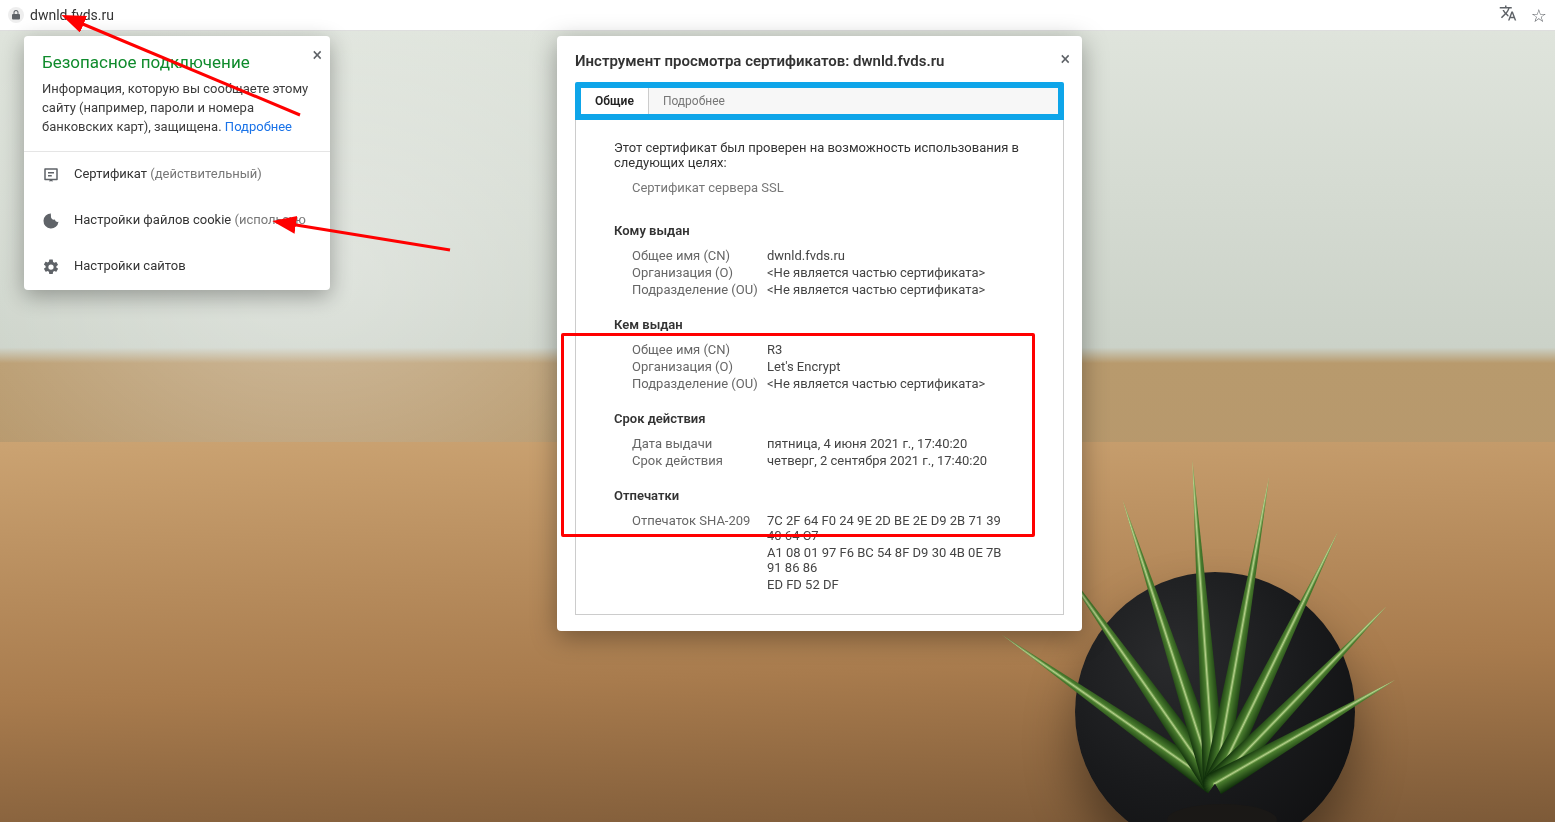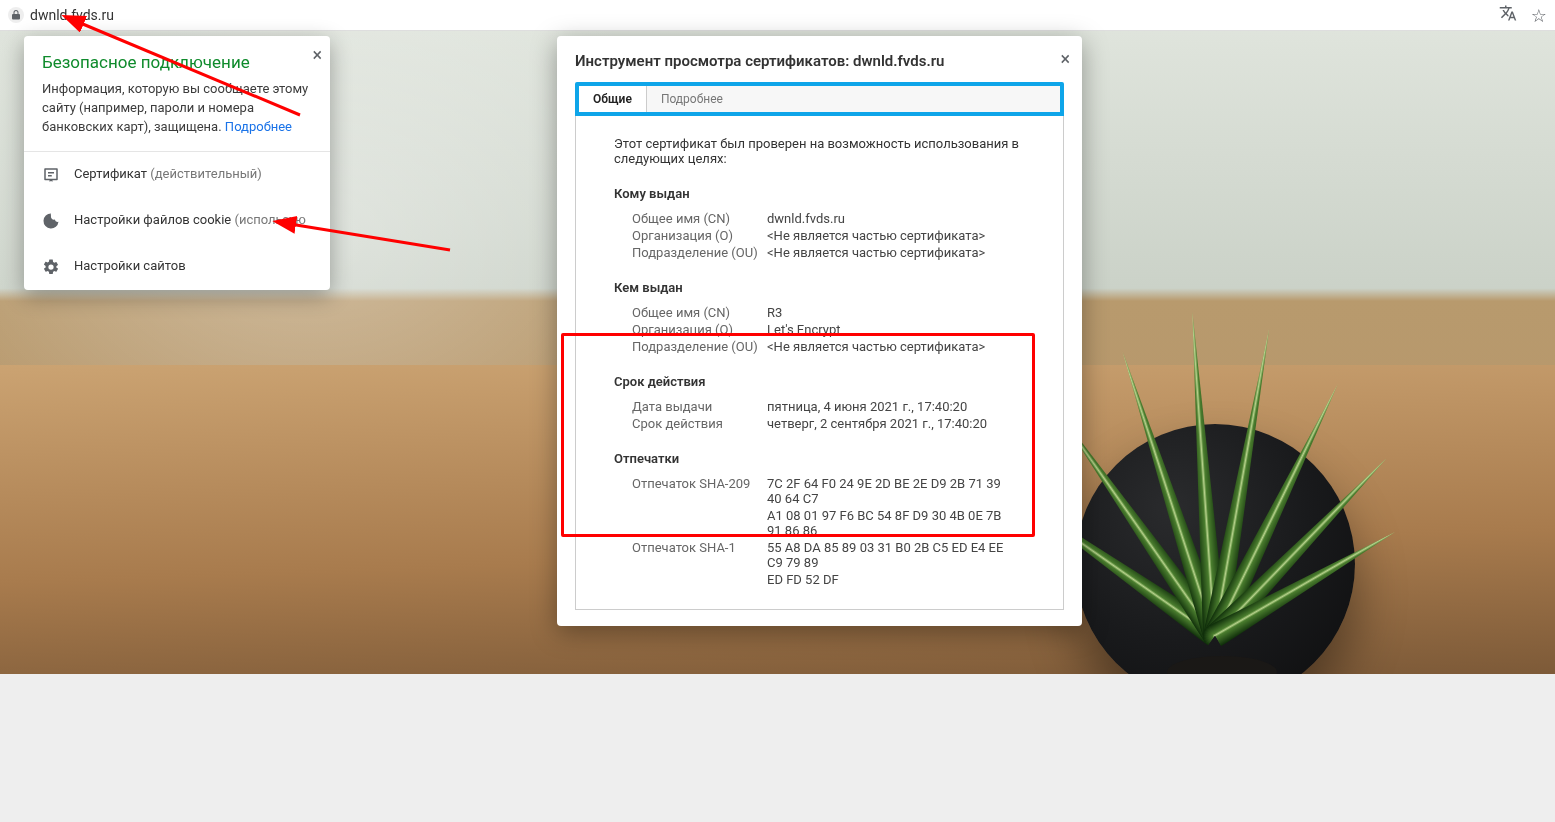--- a/index.html
+++ b/index.html
@@ -1,16 +1,16 @@
 <!DOCTYPE html>
 <html><head>
 <meta charset="utf-8">
 <style>
   html,body{margin:0;padding:0;font-family:-apple-system,BlinkMacSystemFont,"Segoe UI",Roboto,Arial,sans-serif;background:#eee;overflow:hidden;}
-  .viewport{position:relative;width:1555px;height:674px;background:#dedede;border-radius:18px;}
+  .viewport{position:relative;width:1555px;height:822px;background:#dedede;border-radius:18px;}
   
   .chrome-bar{position:absolute;left:0;right:0;top:0;height:30px;background:#fff;display:flex;align-items:center;padding:0 8px;box-sizing:border-box;font-size:14px;color:#333;}
   .lock{width:16px;height:16px;background:#eee;border-radius:50%;display:flex;align-items:center;justify-content:center;margin-right:6px;}
   .lock svg{width:12px;height:12px;fill:#5f6368;}
   .url{color:#333;}
   .chrome-right{margin-left:auto;display:flex;gap:14px;align-items:center;color:#5f6368;}
   .chrome-right span{font-size:18px;cursor:pointer;}
   
   .wallpaper{position:absolute;left:0;right:0;top:31px;bottom:0;
     background:
@@ -42,21 +42,21 @@
   .pi-close{position:absolute;right:8px;top:8px;font-size:18px;color:#5f6368;cursor:pointer;}
   .pi-divider{height:1px;background:#e5e5e5;}
   .pi-item{display:flex;align-items:flex-start;gap:14px;padding:14px 18px;color:#333;cursor:pointer;}
   .pi-icon{width:18px;height:18px;flex:0 0 18px;color:#5f6368;}
   .pi-item .sub{color:#777;}
   
   .cert{position:absolute;left:557px;top:36px;width:525px;background:#fff;border-radius:4px;
     box-shadow:0 6px 26px rgba(0,0,0,0.35);font-size:13px;color:#333;padding:16px 18px;box-sizing:border-box;}
   .cert-close{position:absolute;right:12px;top:12px;font-size:18px;color:#5f6368;cursor:pointer;}
   .cert h1{font-size:15px;font-weight:600;margin:0 0 12px 0;}
-  .tabs{display:flex;border:4px solid #0ea5e9;border-radius:2px 2px 0 0;overflow:hidden;font-size:12px;background:#f7f7f7;}
+  .tabs{display:flex;border:6px solid #0ea5e9;border-radius:2px 2px 0 0;overflow:hidden;font-size:12px;background:#f7f7f7;}
   .tab{padding:6px 14px;color:#777;cursor:pointer;}
   .tab.active{background:#fff;color:#222;font-weight:600;border-right:1px solid #ccc;}
   .tab:not(.active){border-left:0;}
   .cert-body{border:1px solid #ccc;border-top:none;padding:20px 38px;}
   .cert-intro{color:#333;margin-bottom:10px;}
   .cert-sub{color:#777;margin-left:18px;margin-bottom:28px;}
   .sect-title{font-weight:600;margin:20px 0 10px 0;}
   .kv-row{display:flex;margin:2px 12px 2px 18px;color:#444;}
   .kv-key{flex:0 0 135px;color:#666;}
   .kv-val{flex:1;color:#444;}
@@ -146,20 +146,21 @@
     <div class="cert-close">×</div>
     <h1>Инструмент просмотра сертификатов: dwnld.fvds.ru</h1>
 
     <div class="tabs">
       <div class="tab active">Общие</div>
       <div class="tab">Подробнее</div>
     </div>
 
     <div class="cert-body">
       <div class="cert-intro">Этот сертификат был проверен на возможность использования в следующих целях:</div>
+      <div class="cert-sub">Сертификат сервера SSL</div>
 
       <div class="sect-title">Кому выдан</div>
       <div class="kv-row">
           <div class="kv-key">Общее имя (CN)</div>
           <div class="kv-val">dwnld.fvds.ru</div>
         </div>
       <div class="kv-row">
           <div class="kv-key">Организация (O)</div>
           <div class="kv-val">&lt;Не является частью сертификата&gt;</div>
         </div>
@@ -193,24 +194,20 @@
         </div>
 
       <div class="sect-title">Отпечатки</div>
       <div class="kv-row">
           <div class="kv-key">Отпечаток SHA-209</div>
           <div class="kv-val">7C 2F 64 F0 24 9E 2D BE 2E D9 2B 71 39 40 64 C7</div>
         </div>
       <div class="kv-row">
           <div class="kv-key"></div>
           <div class="kv-val">A1 08 01 97 F6 BC 54 8F D9 30 4B 0E 7B 91 86 86</div>
-        </div>
-      <div class="kv-row">
-          <div class="kv-key">Отпечаток SHA-1</div>
-          <div class="kv-val">55 A8 DA 85 89 03 31 B0 2B C5 ED E4 EE C9 79 89</div>
         </div>
       <div class="kv-row">
           <div class="kv-key"></div>
           <div class="kv-val">ED FD 52 DF</div>
         </div>
     </div>
   </div>
 
   <div class="redbox" style="left:561px; top:333px; width:468px; height:198px;"></div>
 

